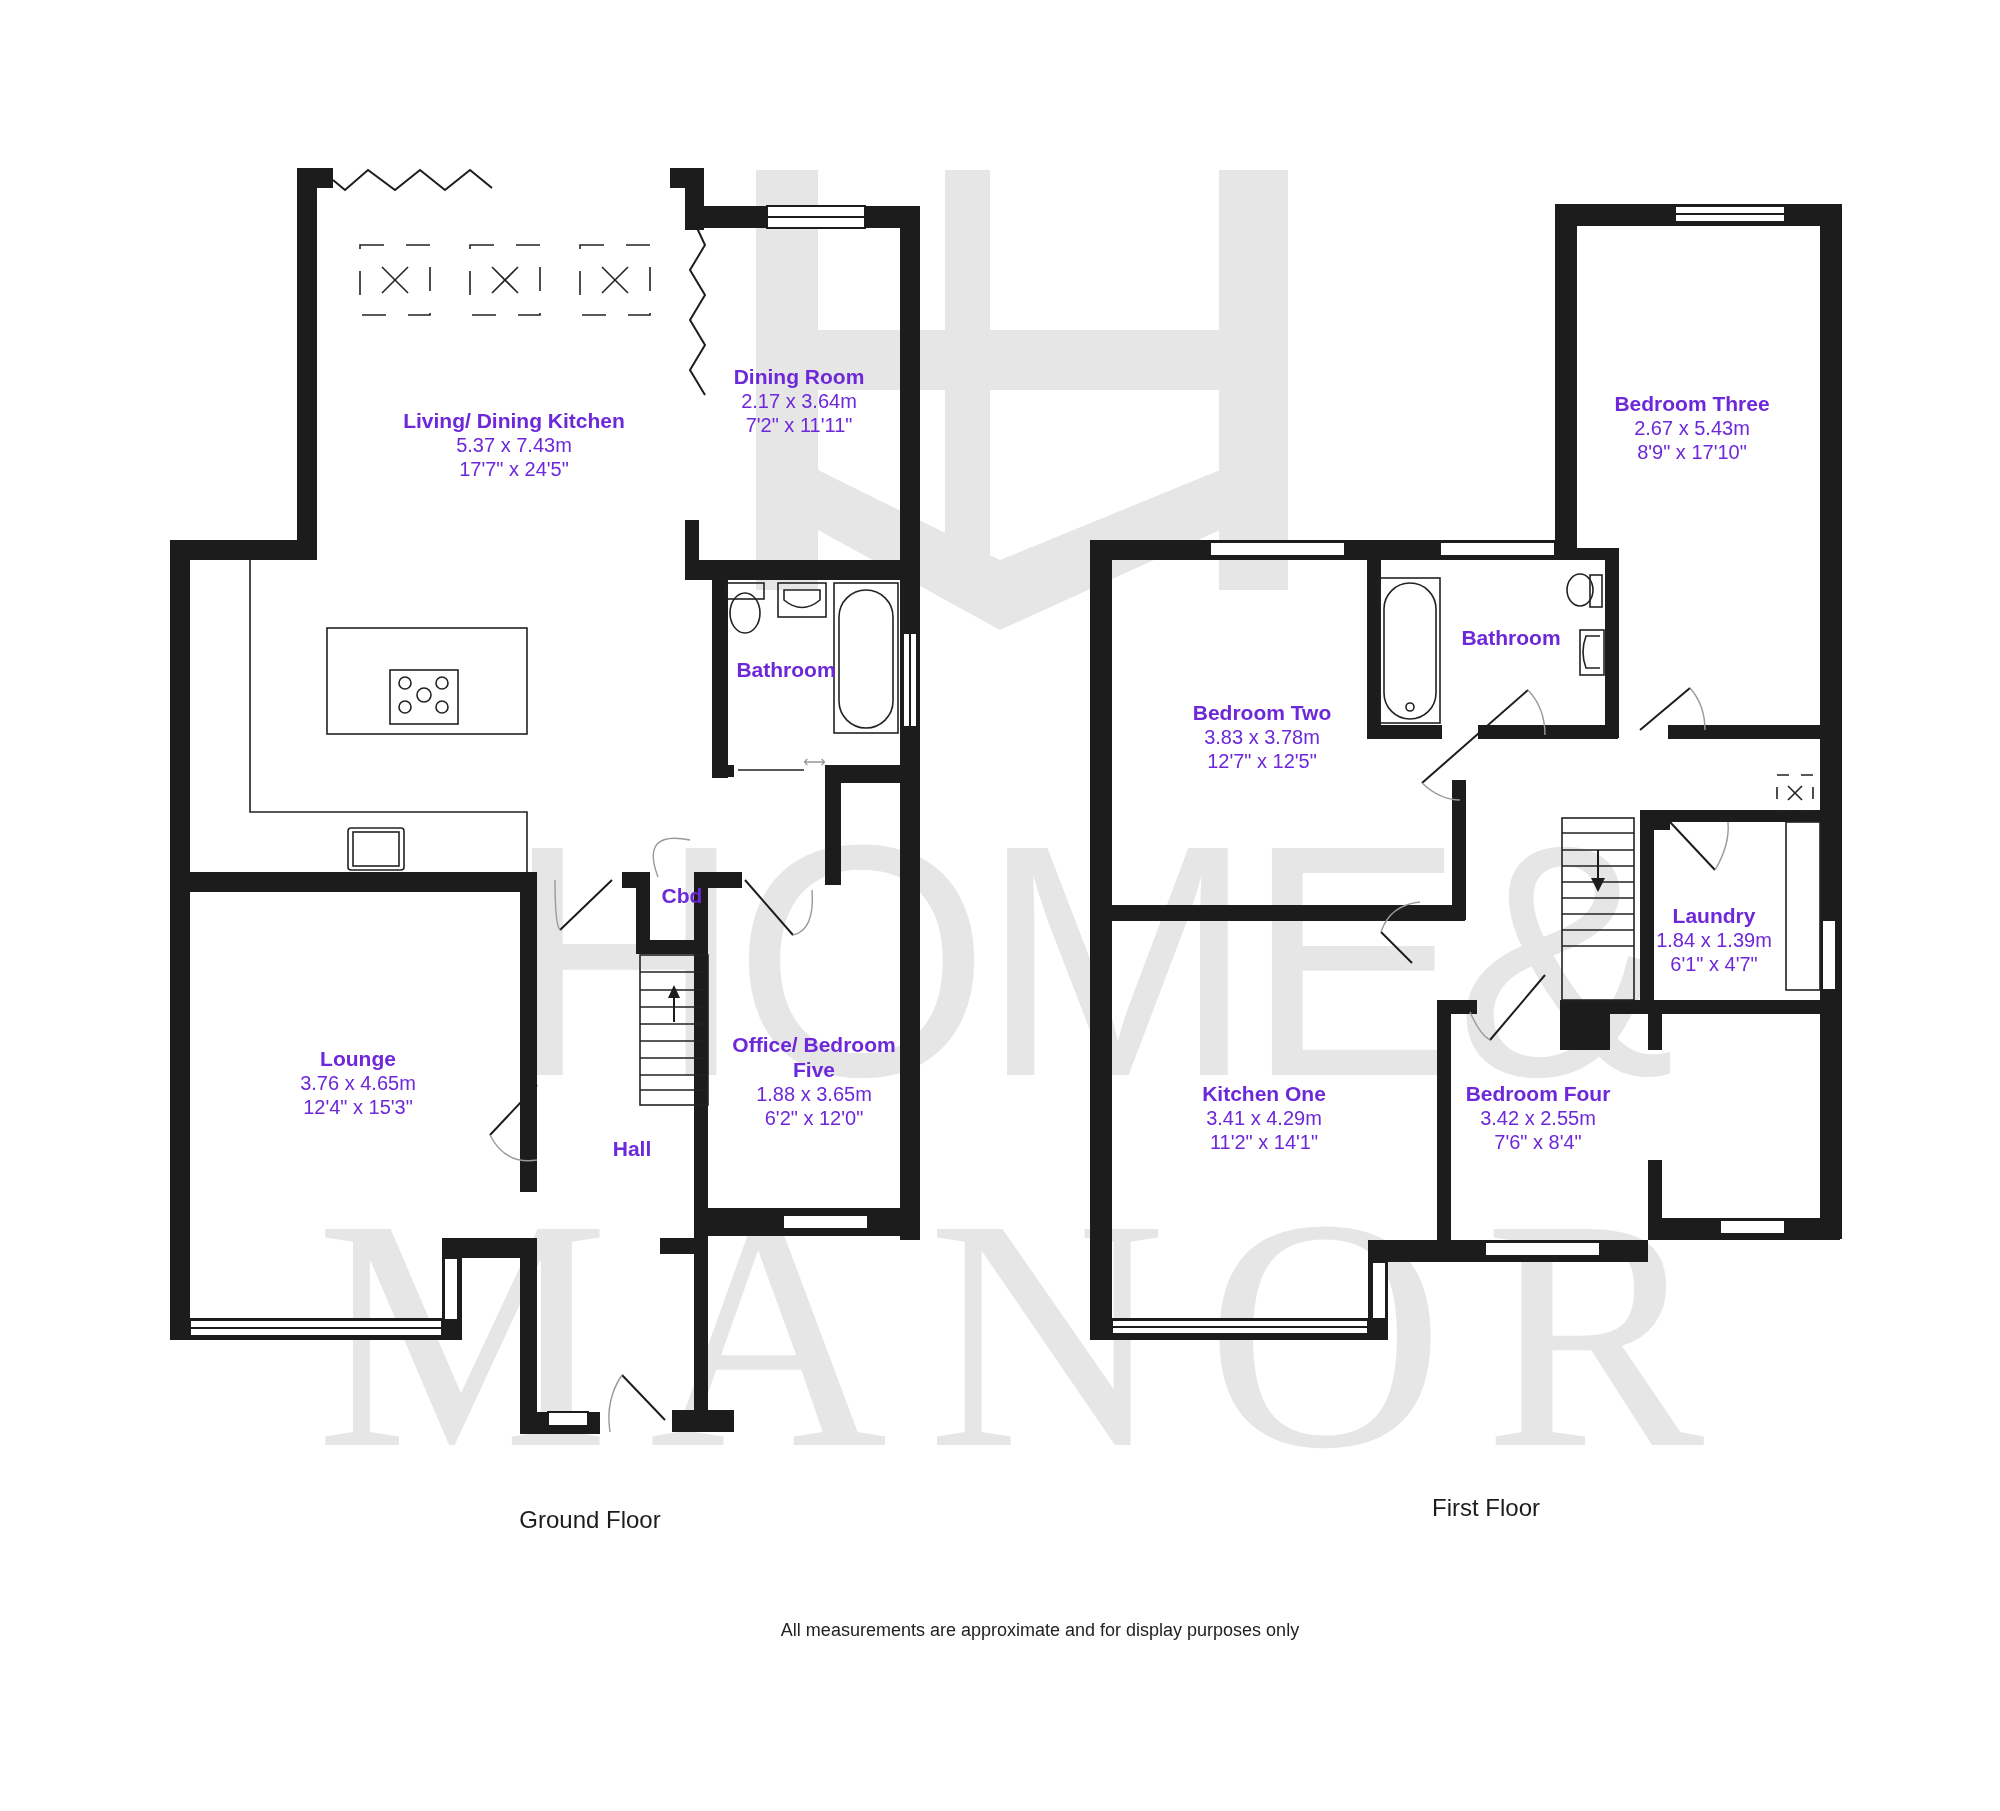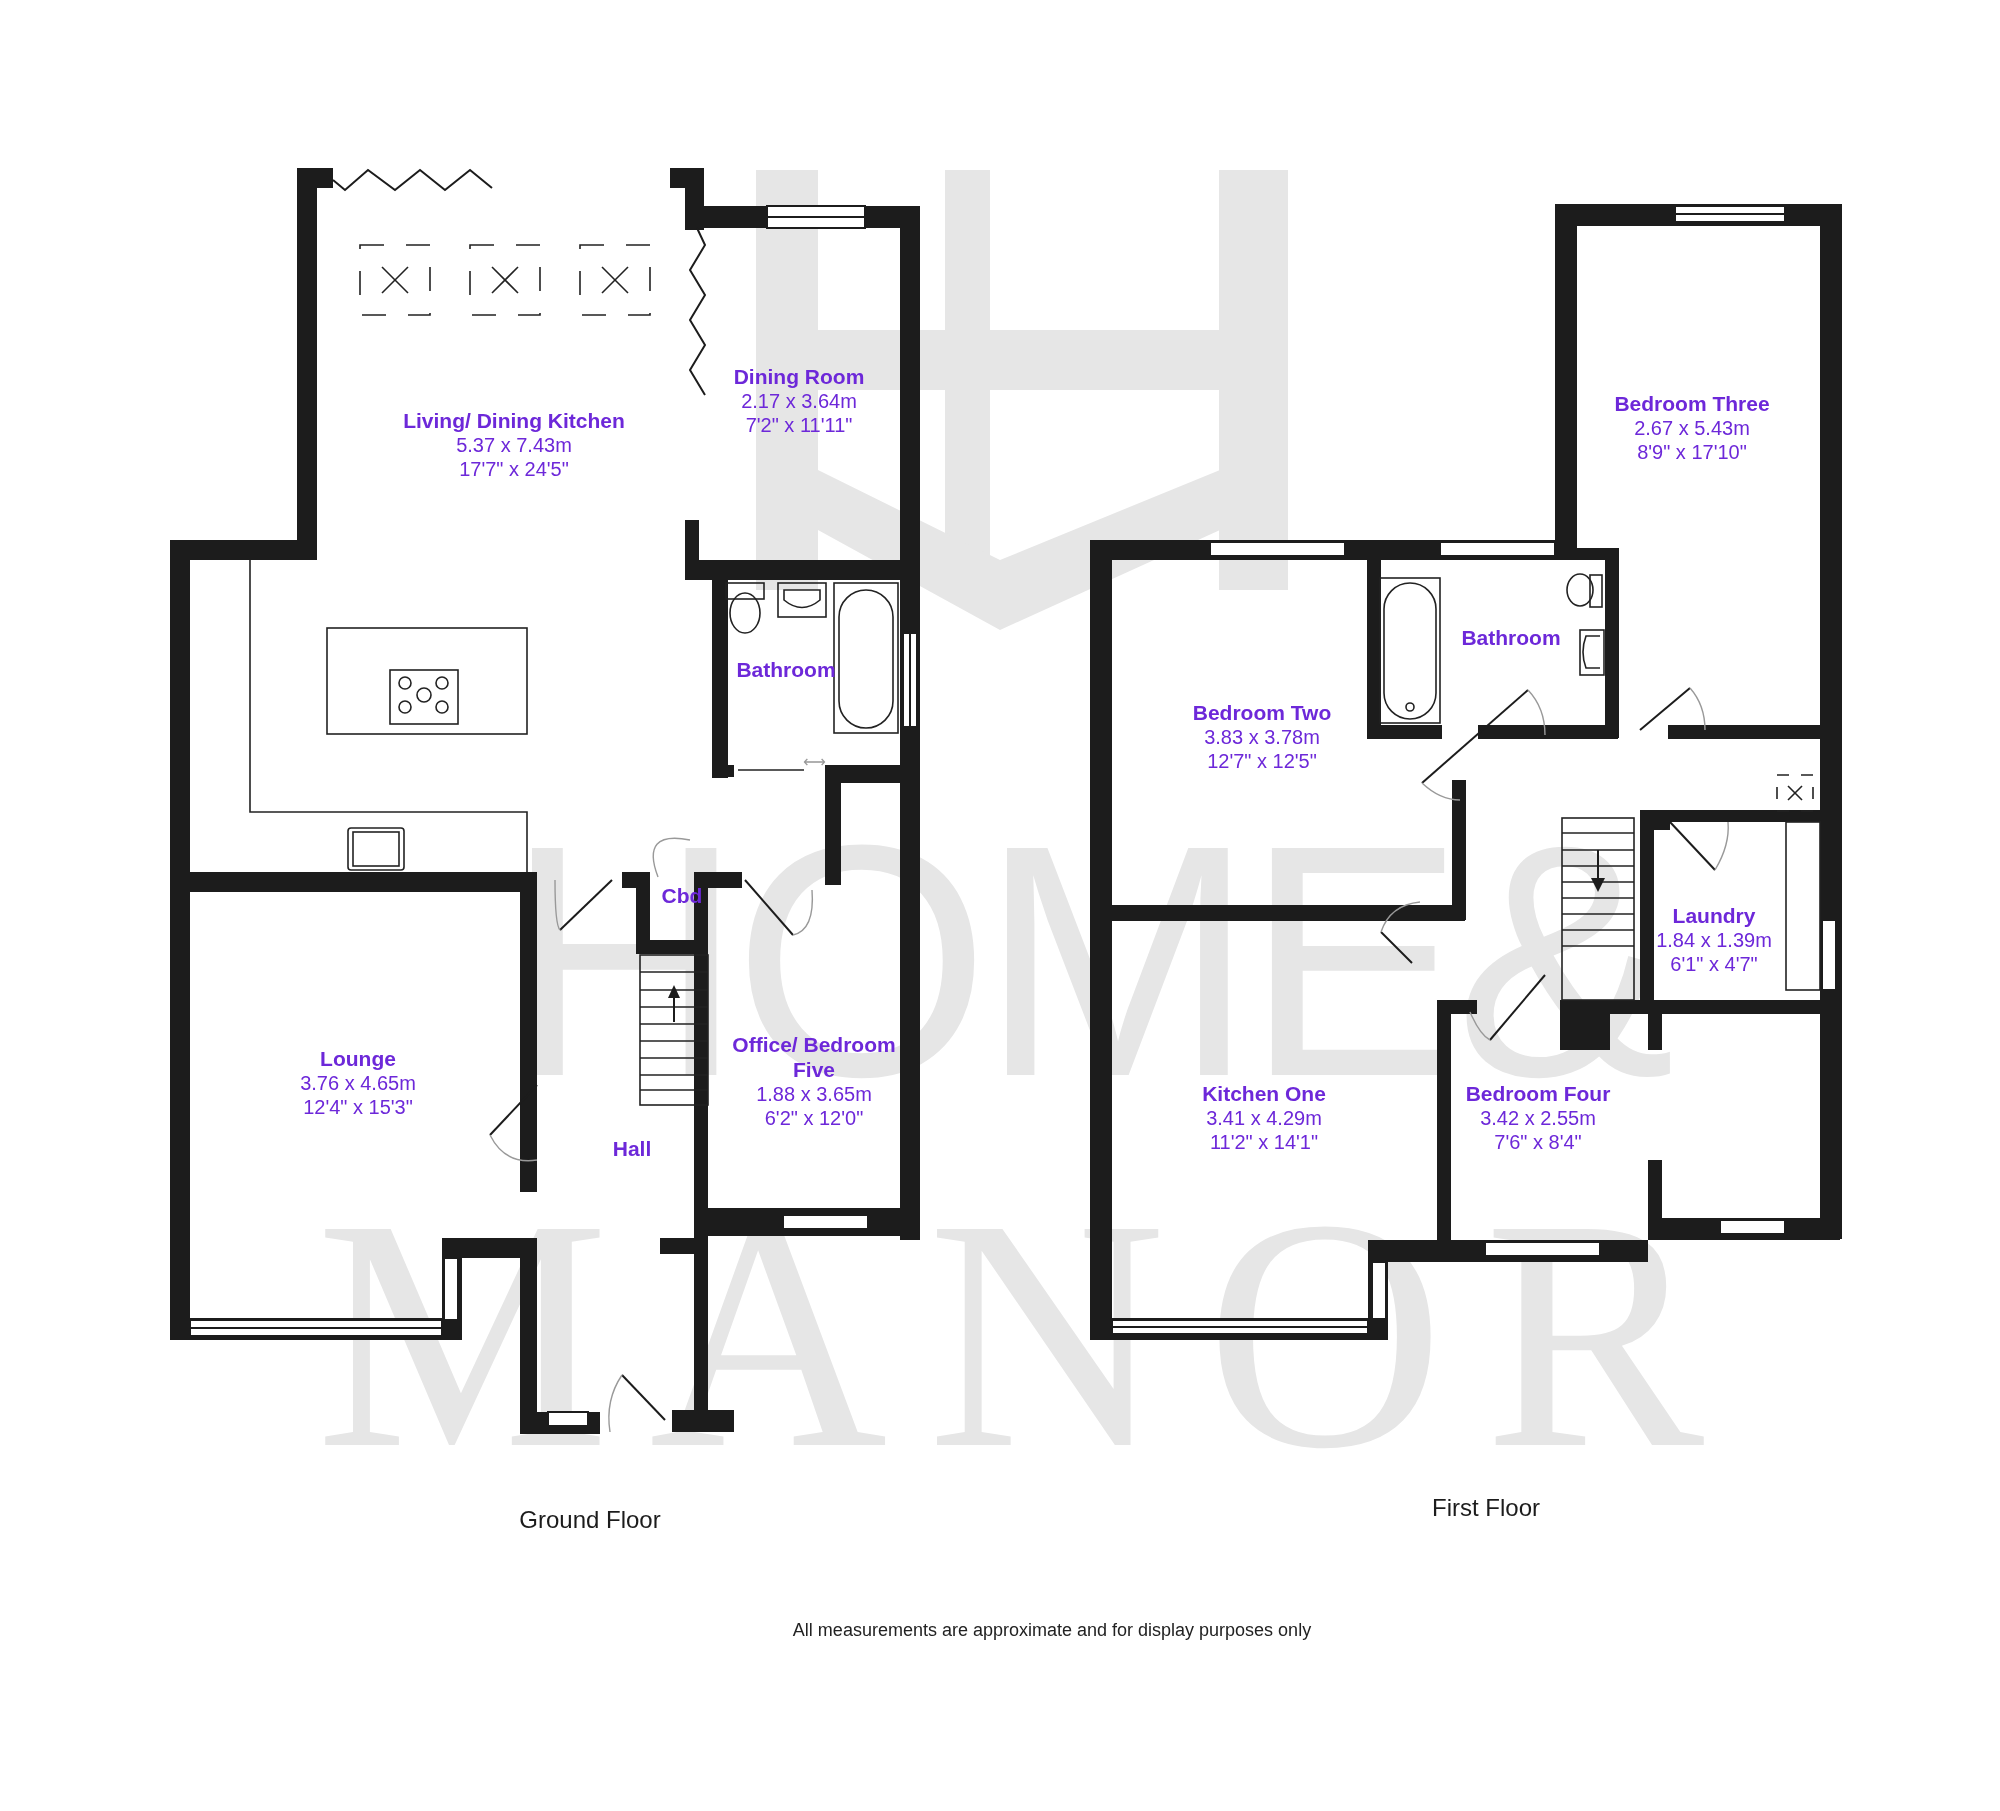--- a/index.html
+++ b/index.html
@@ -8,21 +8,21 @@
   .watermark { fill: #e6e6e6; }
   .wall { fill: #1c1c1c; }
   .win { fill: #ffffff; stroke: #1c1c1c; stroke-width: 2; }
   .line { fill: none; stroke: #1c1c1c; stroke-width: 2; }
   .thin { fill: none; stroke: #222; stroke-width: 1.6; }
   .arc { fill: none; stroke: #999; stroke-width: 1.4; }
   .label { position: absolute; text-align: center; color: #6d28d9; line-height: 1.2; white-space: nowrap; transform: translateX(-50%); }
   .label .name { font-weight: bold; font-size: 21px; display: block; }
   .label .dim { font-size: 20px; display: block; }
   .floor-title { position: absolute; font-weight: normal; font-size: 24px; color: #1c1c1c; transform: translateX(-50%); white-space: nowrap; }
-  .disclaimer { position: absolute; left: 1040px; top: 1620px; transform: translateX(-50%); font-size: 18px; color: #222; white-space: nowrap; margin-left: 12px; }
+  .disclaimer { position: absolute; left: 1040px; top: 1620px; transform: translateX(-50%); font-size: 18px; color: #222; white-space: nowrap; }
 </style>
 </head>
 <body>
 
 <svg id="plan" viewBox="0 0 2000 1811" xmlns="http://www.w3.org/2000/svg">
 
   <g class="watermark">
 
     <rect x="756" y="170" width="62" height="420"></rect>
     <rect x="1219" y="170" width="62" height="420"></rect>

